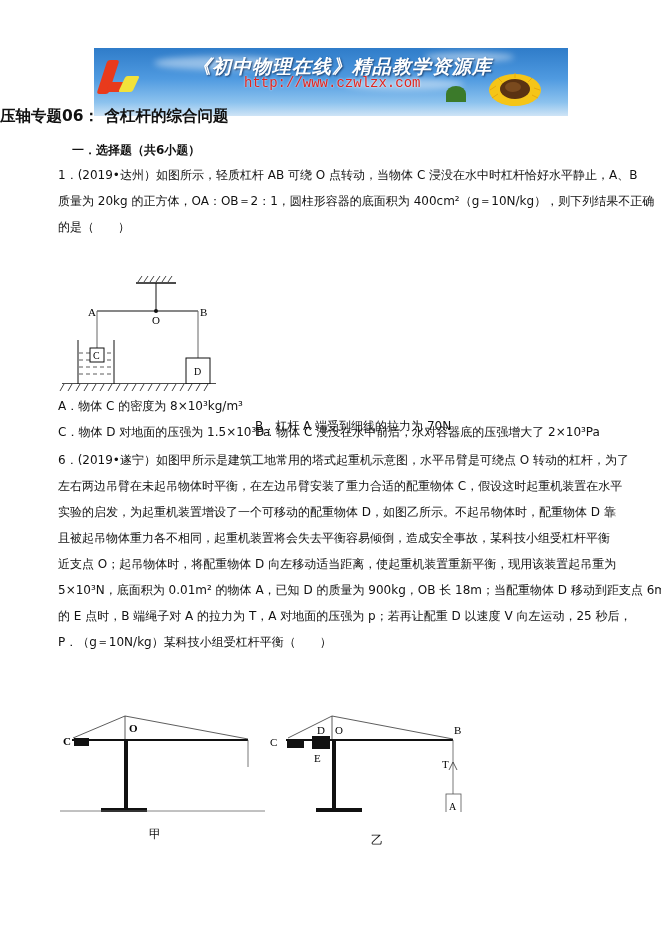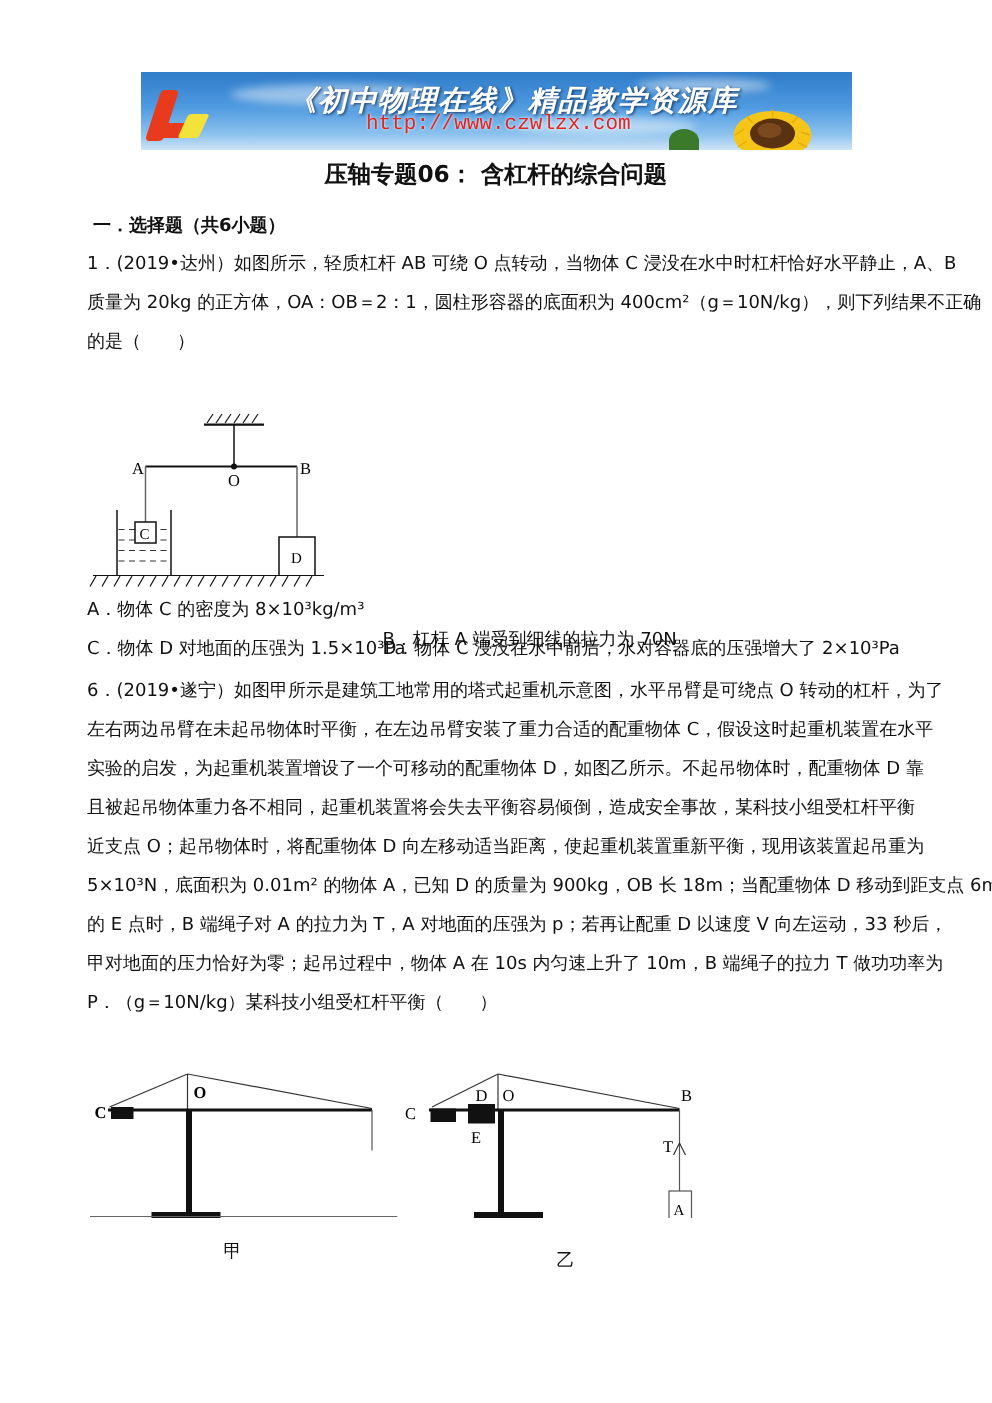--- a/index.html
+++ b/index.html
@@ -1,38 +1,38 @@
 <!DOCTYPE html>
 <html><head>
 <meta charset="utf-8">
 <style>
   html, body { margin: 0; padding: 0; background: #ffffff; }
   body { width: 661px; height: 935px; position: relative; overflow: hidden;
          font-family: "DejaVu Serif", "Liberation Serif", serif; color: #111; }
-  .banner { position: absolute; left: 94px; top: 48px; width: 474px; height: 52px;
+  .banner { position: absolute; left: 94px; top: 48px; width: 474px; height: 68px;
             background: linear-gradient(180deg, #2f7cc9 0%, #4f9ae0 45%, #8cc2ee 80%, #cfe4f6 100%);
             overflow: hidden; }
   .banner .cloud { position: absolute; border-radius: 50%; background: rgba(255,255,255,0.45); filter: blur(3px); }
   .banner .logo-red { position: absolute; left: 8px; top: 12px; width: 12px; height: 34px;
             background: #e83a1c; transform: skewX(-18deg); border-radius: 3px; }
   .banner .logo-red2 { position: absolute; left: 14px; top: 34px; width: 16px; height: 10px;
             background: #e83a1c; transform: skewX(-18deg); border-radius: 2px; }
   .banner .logo-yellow { position: absolute; left: 28px; top: 28px; width: 14px; height: 16px;
             background: #f2e23a; transform: skewX(-25deg); border-radius: 2px; }
   .banner .title { position: absolute; left: 98px; top: 6px; font-size: 19px; color: #ffffff;
             font-style: italic; font-weight: bold; letter-spacing: 1px;
             text-shadow: 1px 1px 2px #1a3d6b; font-family: "DejaVu Serif", serif; }
   .banner .url { position: absolute; left: 150px; top: 27px; font-size: 14px; color: #e0241f;
             font-family: "Liberation Mono", "DejaVu Sans Mono", monospace; text-shadow: 0 0 2px #fff; }
   .banner .sunflower { position: absolute; left: 394px; top: 22px; width: 54px; height: 40px; }
   .banner .leaf { position: absolute; left: 352px; top: 38px; width: 20px; height: 16px; background:#3b7a2a; border-radius: 50% 50% 0 0; }
 
-  .doc-title { position: absolute; left: 0; width: 661px; top: 106px; text-align: center;
+  .doc-title { position: absolute; left: 0; width: 661px; top: 106px; text-align: left;
             font-size: 15.5px; font-weight: bold; font-family: "DejaVu Sans", "Liberation Sans", sans-serif; }
-  .section { position: absolute; left: 62px; top: 142px; font-size: 12px; font-weight: bold;
+  .section { position: absolute; left: 72px; top: 142px; font-size: 12px; font-weight: bold;
             font-family: "DejaVu Sans", sans-serif; }
   .para { position: absolute; left: 58px; width: 548px; font-size: 12px; line-height: 26px;
             font-family: "DejaVu Sans", "Liberation Sans", sans-serif; text-align: justify; }
   .line { white-space: nowrap; display: block; height: 26px; overflow: visible; }
   .opt { position: absolute; font-size: 12px; white-space: nowrap; font-family: "DejaVu Sans", sans-serif; }
   .caption { position: absolute; font-size: 12px; font-family: "DejaVu Sans", sans-serif; }
   svg text { font-family: "Liberation Serif", "DejaVu Serif", serif; }
 </style>
 </head>
 <body>
@@ -138,22 +138,21 @@
 <div class="opt" style="left:58px;top:424px;">C．物体 D 对地面的压强为 1.5×10³Pa</div>
 <div class="opt" style="left:255px;top:424px;">D．物体 C 浸没在水中前后，水对容器底的压强增大了 2×10³Pa</div>
 
 <div class="para" style="top:447px;">
   <span class="line">6．(2019•遂宁）如图甲所示是建筑工地常用的塔式起重机示意图，水平吊臂是可绕点 O 转动的杠杆，为了</span>
   <span class="line">左右两边吊臂在未起吊物体时平衡，在左边吊臂安装了重力合适的配重物体 C，假设这时起重机装置在水平</span>
   <span class="line">实验的启发，为起重机装置增设了一个可移动的配重物体 D，如图乙所示。不起吊物体时，配重物体 D 靠</span>
   <span class="line">且被起吊物体重力各不相同，起重机装置将会失去平衡容易倾倒，造成安全事故，某科技小组受杠杆平衡</span>
   <span class="line">近支点 O；起吊物体时，将配重物体 D 向左移动适当距离，使起重机装置重新平衡，现用该装置起吊重为</span>
   <span class="line">5×10³N，底面积为 0.01m² 的物体 A，已知 D 的质量为 900kg，OB 长 18m；当配重物体 D 移动到距支点 6m</span>
-  <span class="line">的 E 点时，B 端绳子对 A 的拉力为 T，A 对地面的压强为 p；若再让配重 D 以速度 V 向左运动，33 秒后，</span>
-  <span class="line">甲对地面的压力恰好为零；起吊过程中，物体 A 在 10s 内匀速上升了 10m，B 端绳子的拉力 T 做功功率为</span>
+  <span class="line">的 E 点时，B 端绳子对 A 的拉力为 T，A 对地面的压强为 p；若再让配重 D 以速度 V 向左运动，25 秒后，</span>
   <span class="line">P．（g＝10N/kg）某科技小组受杠杆平衡（　　）</span>
 </div>
 
 <svg style="position:absolute;left:60px;top:712px;" width="205" height="100" viewBox="0 0 205 100">
   <line x1="13" y1="26" x2="65" y2="4" stroke="#333" stroke-width="0.8"></line>
   <line x1="65" y1="4" x2="188" y2="27" stroke="#333" stroke-width="0.8"></line>
   <line x1="65" y1="4" x2="65" y2="28" stroke="#333" stroke-width="0.8"></line>
   <line x1="12" y1="28" x2="188" y2="28" stroke="#111" stroke-width="2"></line>
   <rect x="14" y="26" width="15" height="8" fill="#111"></rect>
   <line x1="66" y1="28" x2="66" y2="98" stroke="#111" stroke-width="4"></line>

